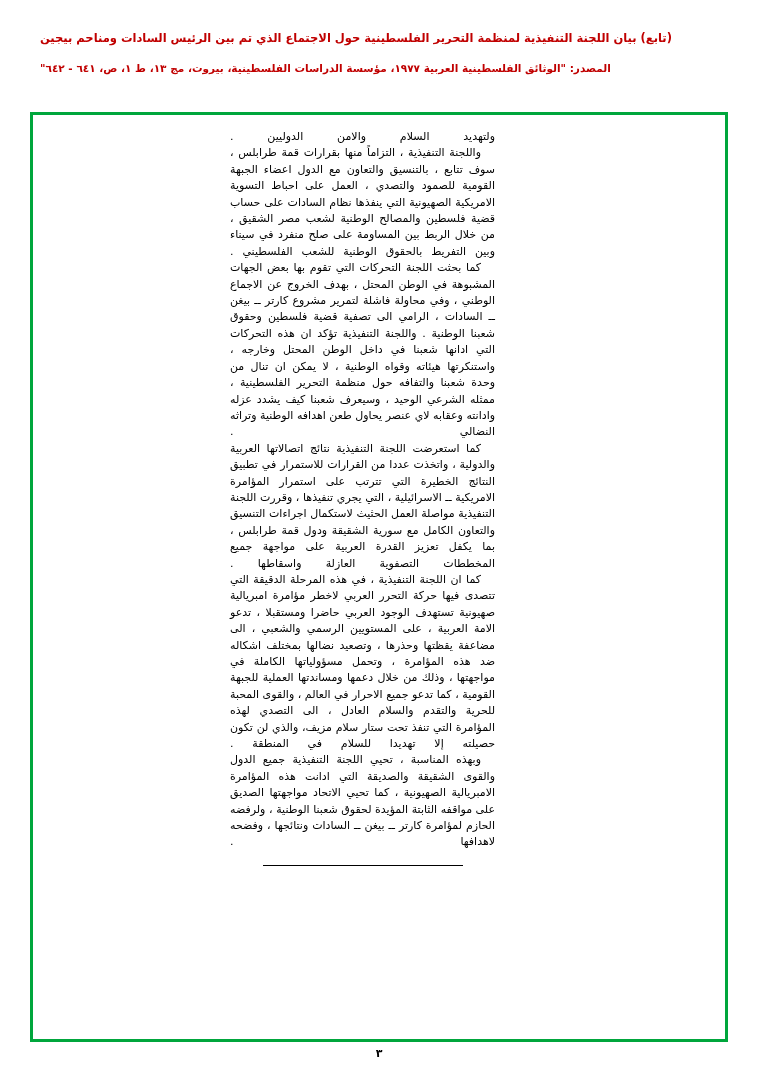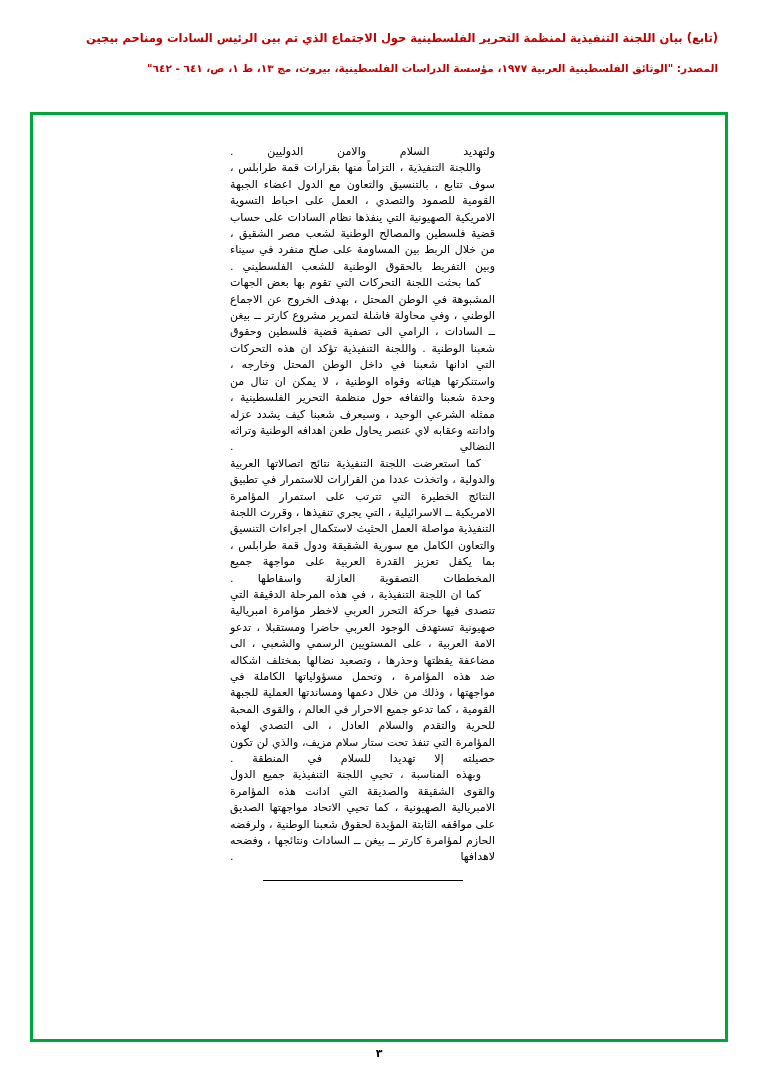--- a/index.html
+++ b/index.html
@@ -16,21 +16,21 @@
     overflow: hidden;
   }
   .page {
     width: 758px;
     height: 1078px;
     position: relative;
     box-sizing: border-box;
   }
   .header {
     padding: 30px 40px 0 40px;
-    text-align: right;
+    text-align: left;
   }
   .header-title {
     font-size: 11.5px;
     font-weight: bold;
     color: #c00000;
     direction: rtl;
     line-height: 1.5;
     letter-spacing: 0px;
   }
   .header-source {
@@ -51,21 +51,20 @@
     box-sizing: border-box;
     background: #ffffff;
   }
   .frame-inner {
     position: absolute;
     top: 0;
     right: 0;
     left: 0;
     bottom: 0;
     padding: 32px;
-    margin-top: 15px;
   }
   .text-col {
     position: absolute;
     top: 14px;
     right: 230px;
     width: 265px;
     direction: rtl;
     text-align: justify;
     text-align-last: justify;
     font-size: 11px;

